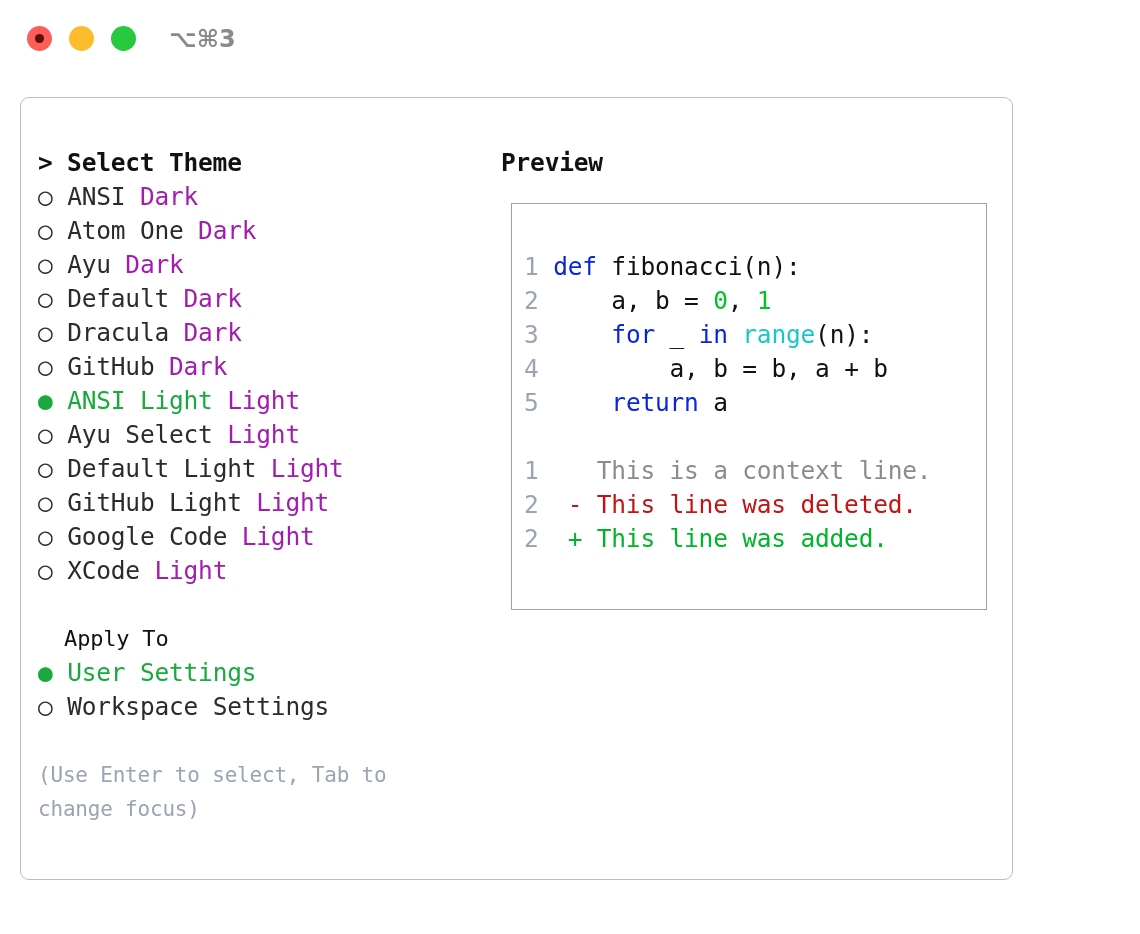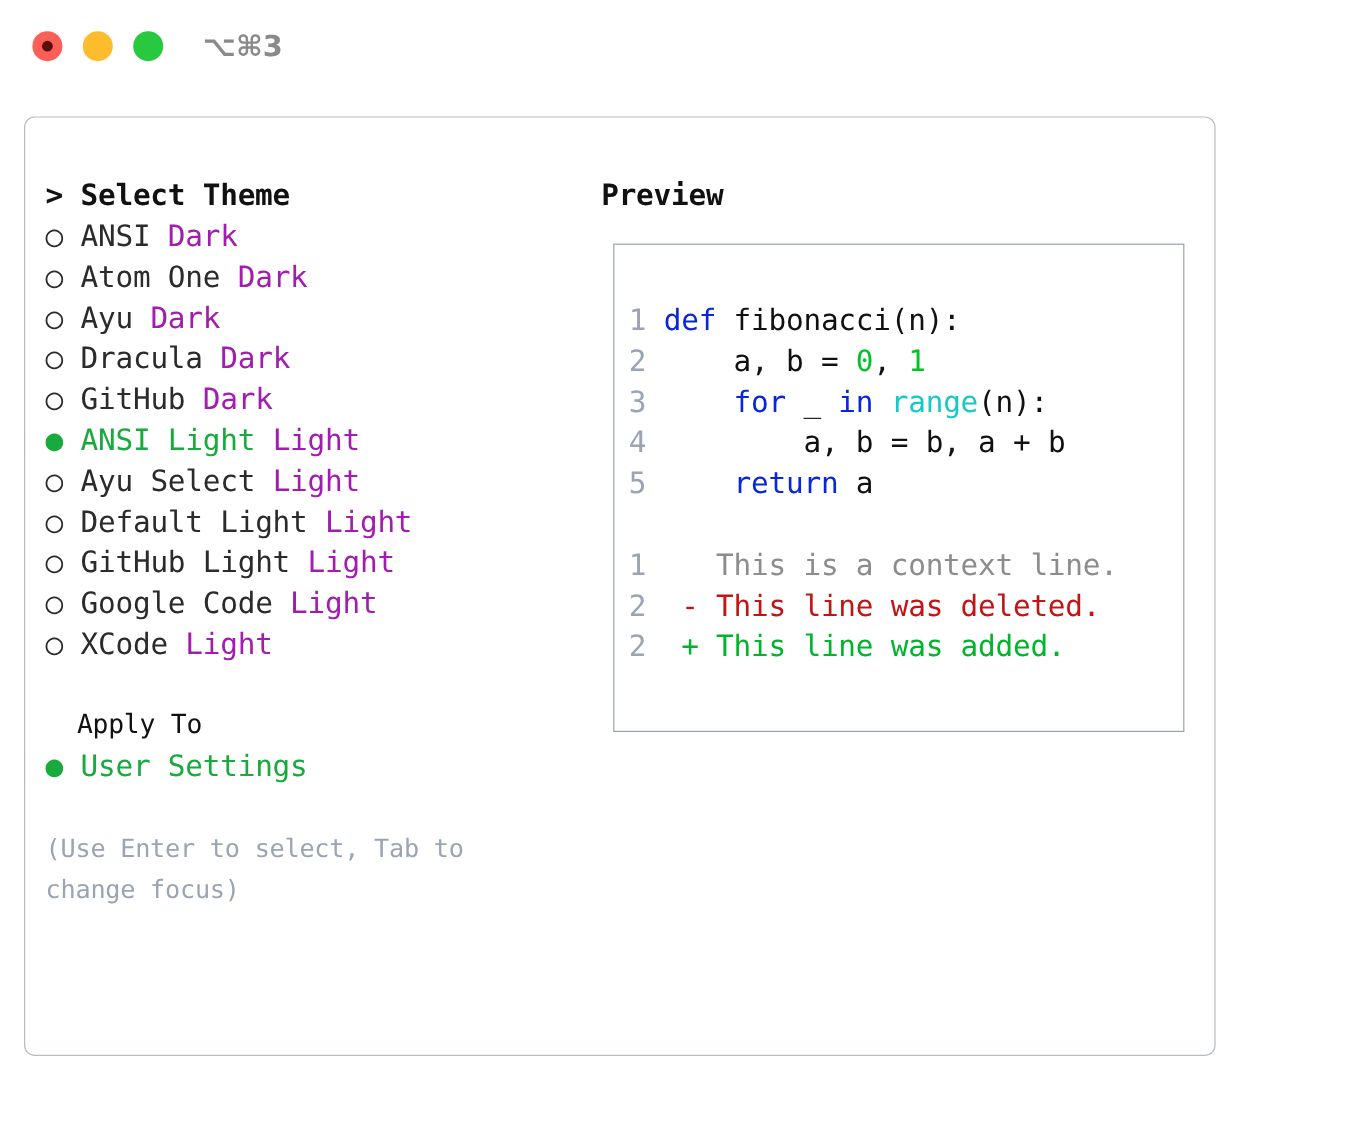--- a/index.html
+++ b/index.html
@@ -180,34 +180,36 @@
   <div id="card">
 
     <div id="left-pane">
 
       <div class="head-row">&gt; Select Theme</div>
 
       <div id="theme-list">
           <div class="opt-row"><span class="bullet">○</span><span> </span><span class="label">ANSI</span><span> </span><span class="kind">Dark</span></div>
           <div class="opt-row"><span class="bullet">○</span><span> </span><span class="label">Atom One</span><span> </span><span class="kind">Dark</span></div>
           <div class="opt-row"><span class="bullet">○</span><span> </span><span class="label">Ayu</span><span> </span><span class="kind">Dark</span></div>
+          <div class="opt-row"><span class="bullet">○</span><span> </span><span class="label">Default</span><span> </span><span class="kind">Dark</span></div>
           <div class="opt-row"><span class="bullet">○</span><span> </span><span class="label">Dracula</span><span> </span><span class="kind">Dark</span></div>
           <div class="opt-row"><span class="bullet">○</span><span> </span><span class="label">GitHub</span><span> </span><span class="kind">Dark</span></div>
           <div class="opt-row"><span class="bullet sel">●</span><span> </span><span class="label sel">ANSI Light</span><span> </span><span class="kind">Light</span></div>
           <div class="opt-row"><span class="bullet">○</span><span> </span><span class="label">Ayu Select</span><span> </span><span class="kind">Light</span></div>
           <div class="opt-row"><span class="bullet">○</span><span> </span><span class="label">Default Light</span><span> </span><span class="kind">Light</span></div>
           <div class="opt-row"><span class="bullet">○</span><span> </span><span class="label">GitHub Light</span><span> </span><span class="kind">Light</span></div>
           <div class="opt-row"><span class="bullet">○</span><span> </span><span class="label">Google Code</span><span> </span><span class="kind">Light</span></div>
           <div class="opt-row"><span class="bullet">○</span><span> </span><span class="label">XCode</span><span> </span><span class="kind">Light</span></div>
         </div>
 
       <div id="apply-group">
         <div class="section-head"><span style="visibility:hidden">○ </span><span>Apply To</span></div>
         <div id="apply-list">
             <div class="opt-row"><span class="bullet sel">●</span><span> </span><span class="label sel">User Settings</span></div>
+            <div class="opt-row"><span class="bullet">○</span><span> </span><span class="label">Workspace Settings</span></div>
           </div>
       </div>
 
       <div id="hint">(Use Enter to select, Tab to change focus)</div>
     </div>
 
     <div id="right-pane">
       <div id="preview-title">Preview</div>
       <div id="preview-box">
         <div id="code"><div class="cline"><span class="ln">1</span><span class="txt"> </span><span class="kw">def</span><span class="txt"> fibonacci(n):</span></div><div class="cline"><span class="ln">2</span><span class="txt"> </span><span class="txt">    a, b = </span><span class="num">0</span><span class="txt">, </span><span class="num">1</span></div><div class="cline"><span class="ln">3</span><span class="txt"> </span><span class="txt">    </span><span class="kw">for</span><span class="txt"> _ </span><span class="kw">in</span><span class="txt"> </span><span class="fn">range</span><span class="txt">(n):</span></div><div class="cline"><span class="ln">4</span><span class="txt"> </span><span class="txt">        a, b = b, a + b</span></div><div class="cline"><span class="ln">5</span><span class="txt"> </span><span class="txt">    </span><span class="kw">return</span><span class="txt"> a</span></div><div class="cline blank"> </div><div class="cline"><span class="ln">1</span><span class="ctx">    </span><span class="ctx">This is a context line.</span></div><div class="cline"><span class="ln">2</span><span class="del">  - </span><span class="del">This line was deleted.</span></div><div class="cline"><span class="ln">2</span><span class="add">  + </span><span class="add">This line was added.</span></div></div>

